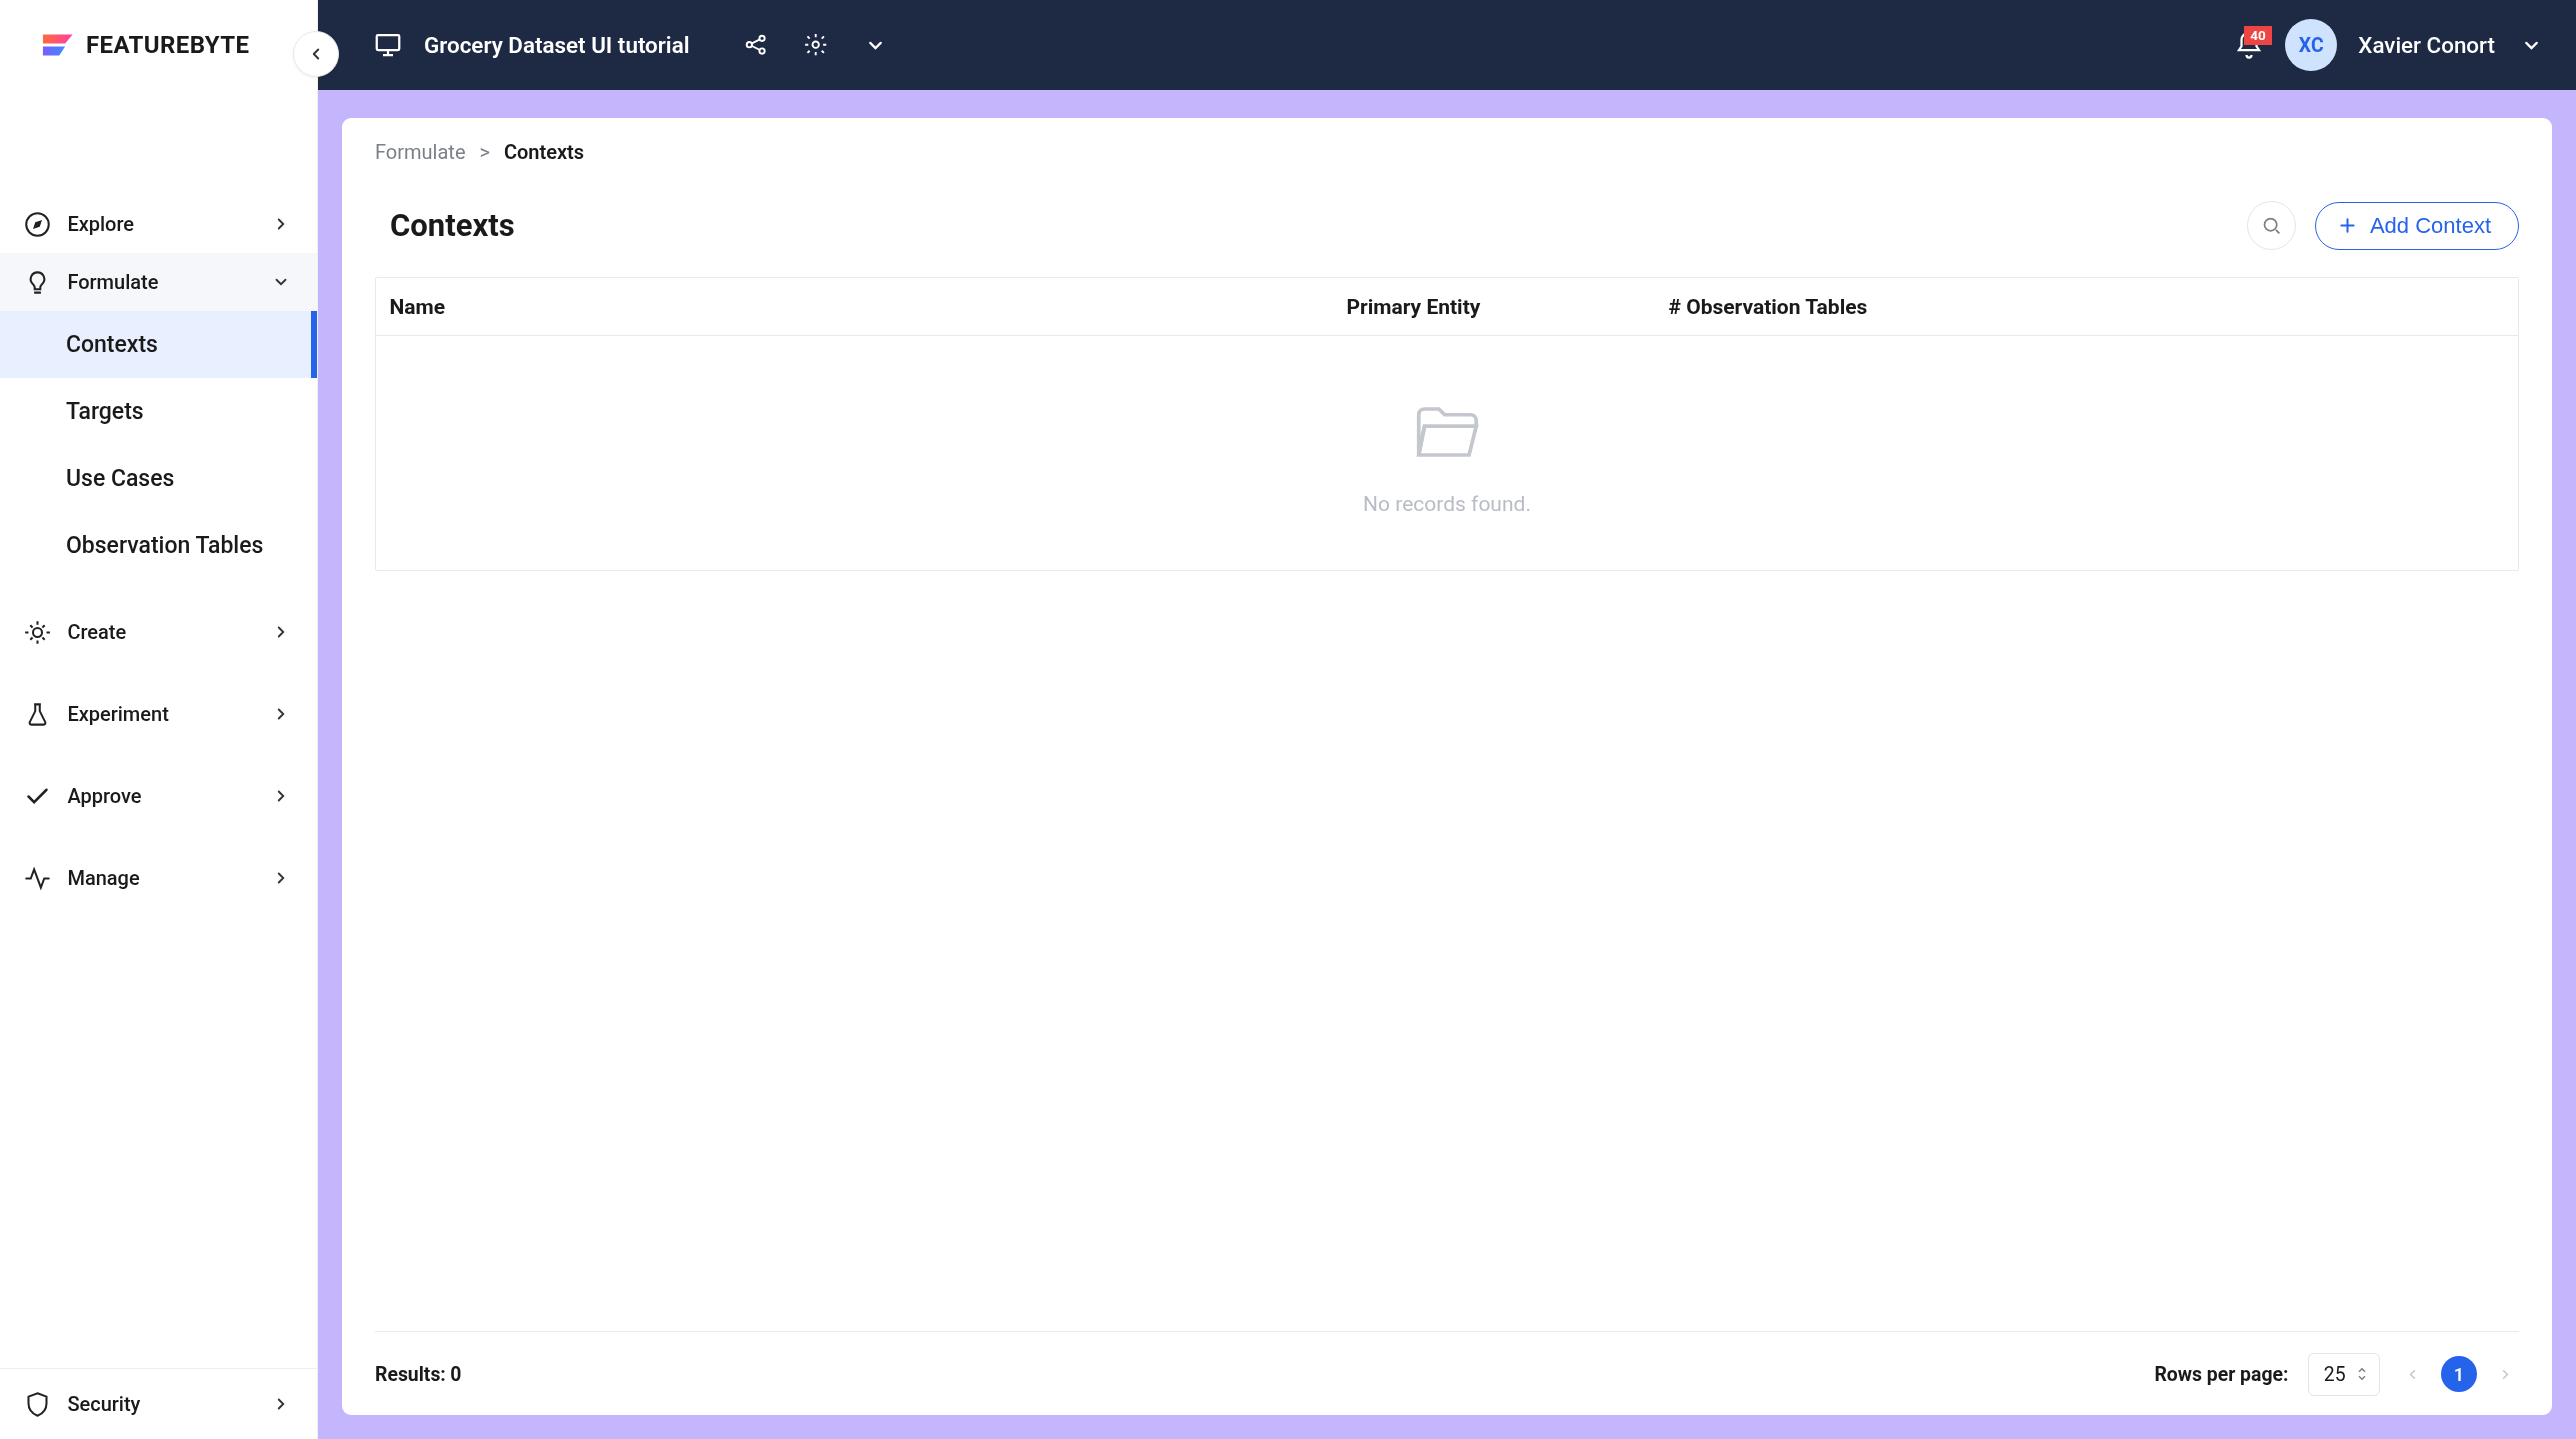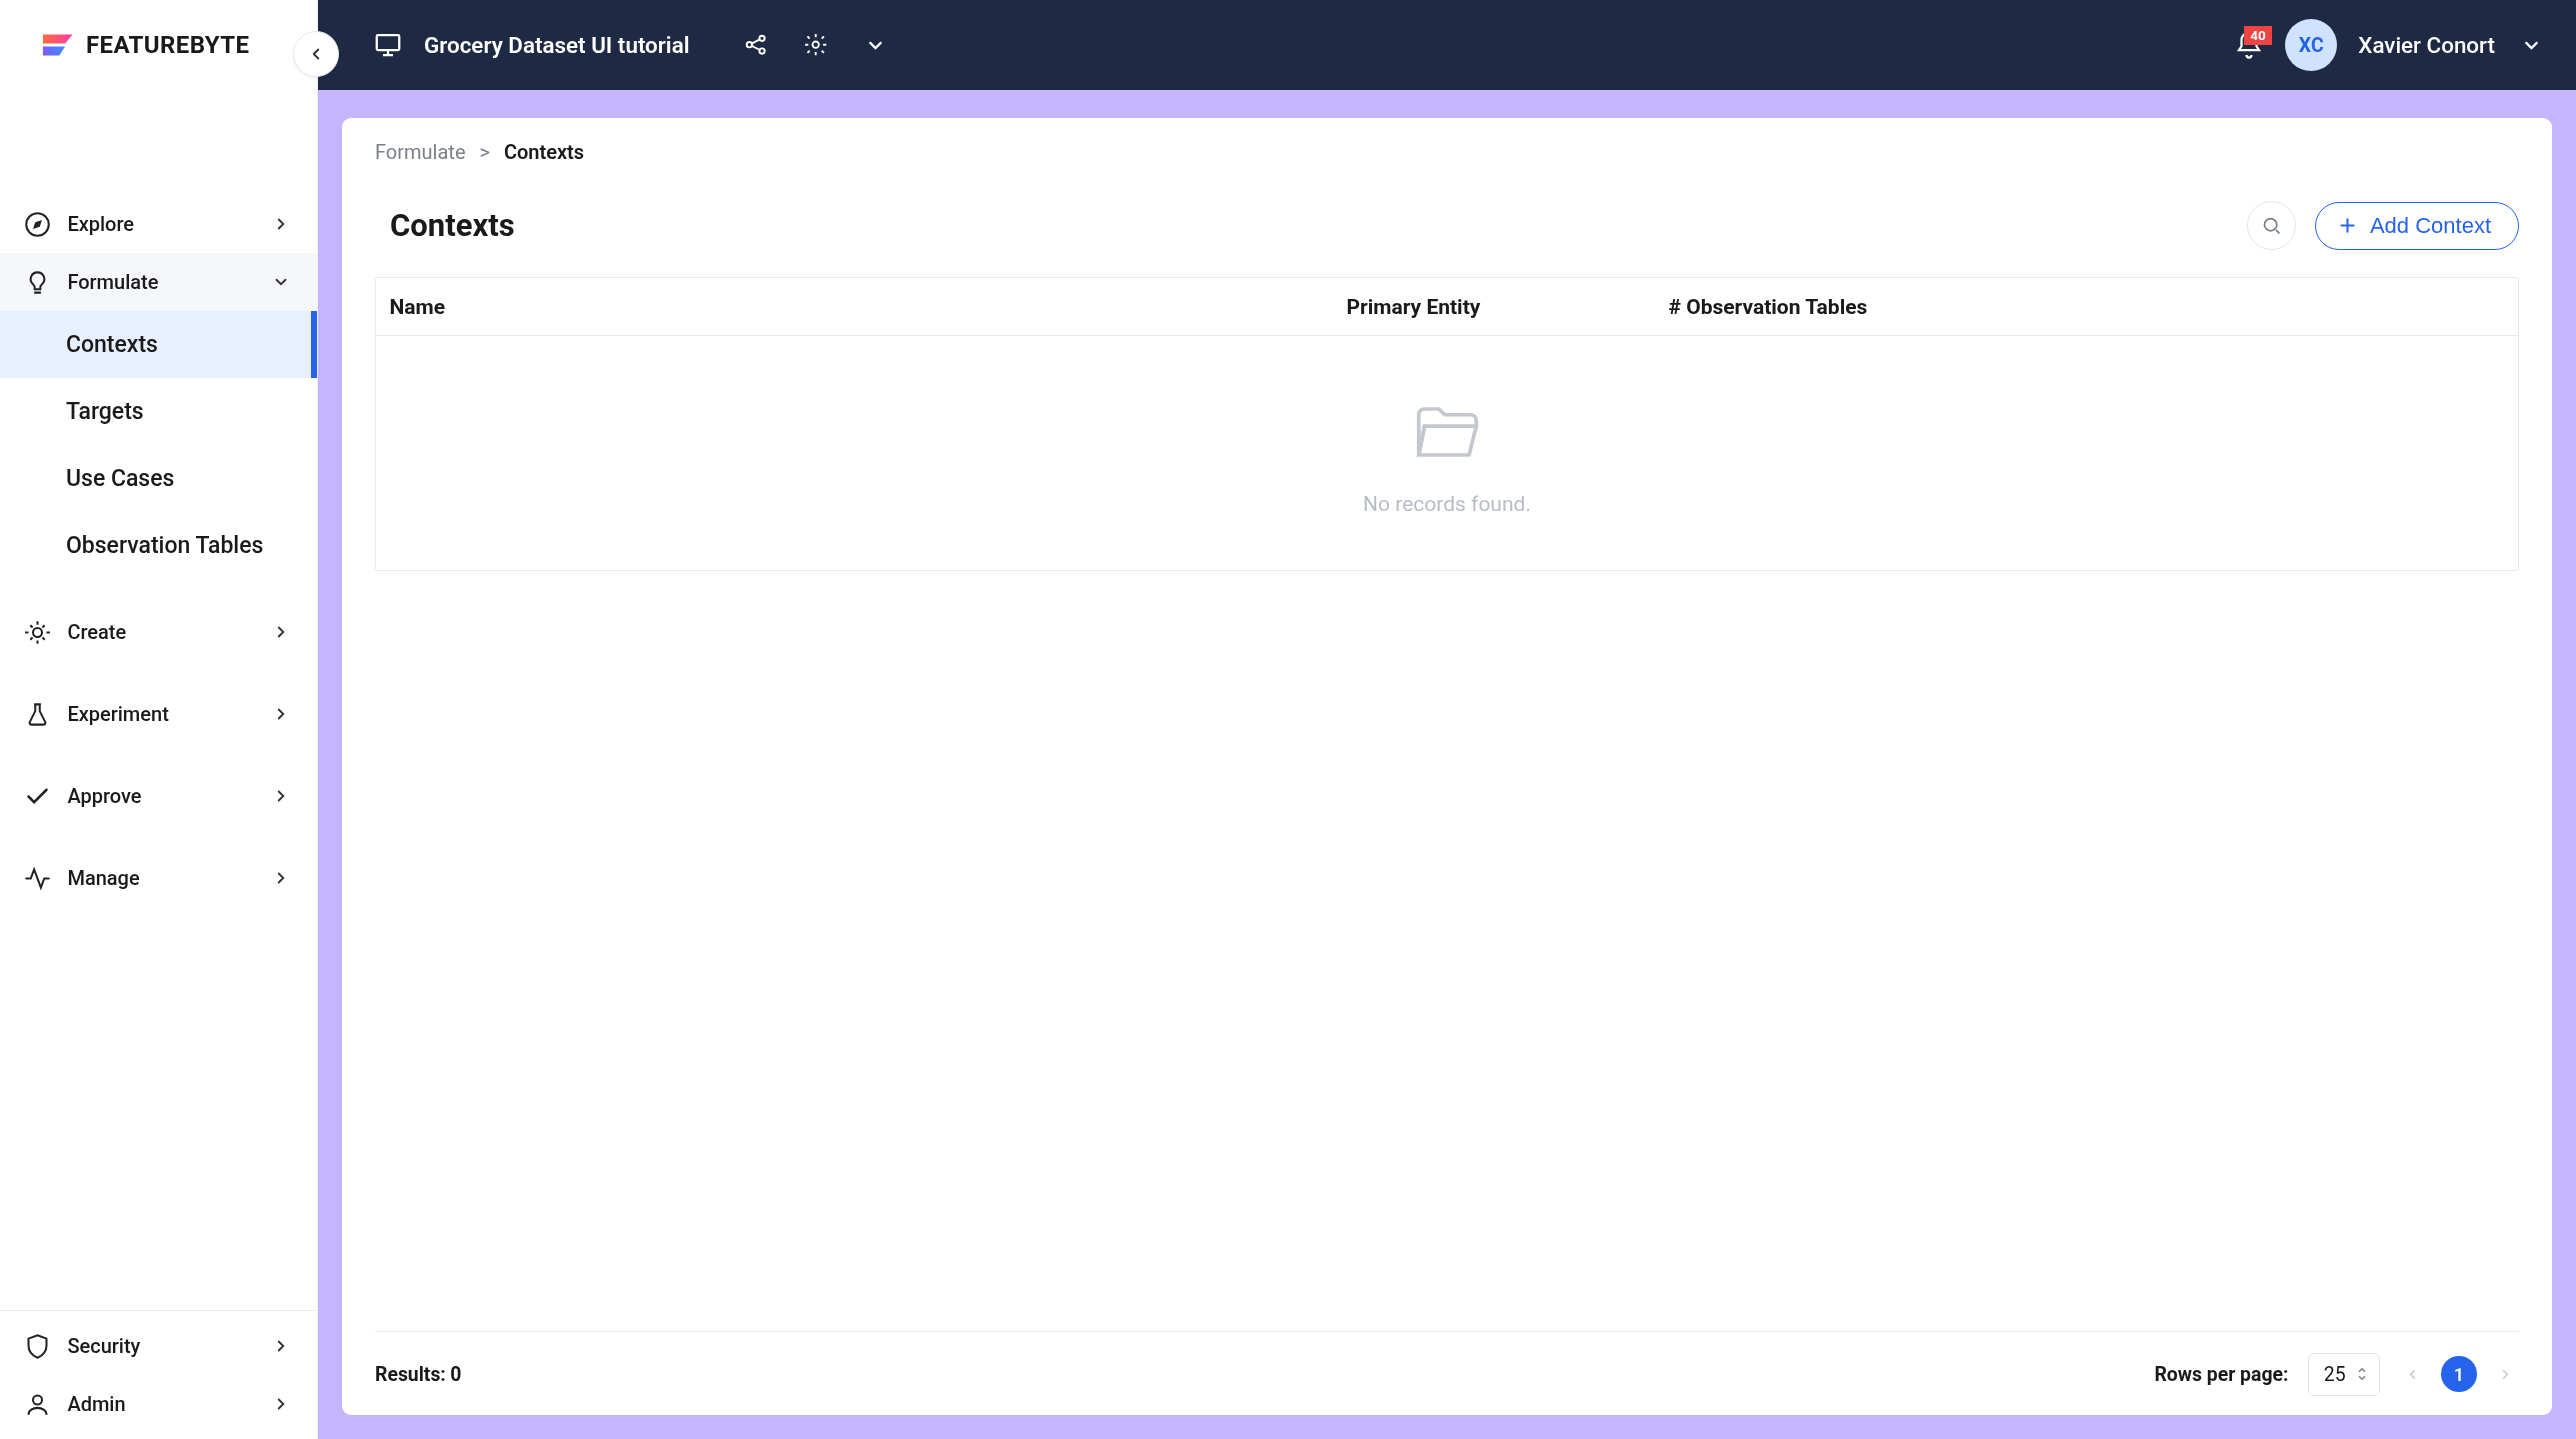--- a/index.html
+++ b/index.html
@@ -198,32 +198,20 @@
         <span class="nav-icon">
           <svg width="27" height="27" viewBox="0 0 24 24" fill="none" stroke="#222" stroke-width="1.8">
               <path d="M12 2l8 3v6c0 5-3.5 9-8 11-4.5-2-8-6-8-11V5l8-3z"></path>
             </svg>
         </span>
         <span class="nav-label">Security</span>
         <svg class="nav-chevron" viewBox="0 0 24 24" fill="none" stroke="#333" stroke-width="2.5" stroke-linecap="round">
             <polyline points="9 18 15 12 9 6"></polyline>
           </svg>
       </div>
-      <div class="nav-item">
-        <span class="nav-icon">
-          <svg width="27" height="27" viewBox="0 0 24 24" fill="none" stroke="#222" stroke-width="1.8">
-              <circle cx="12" cy="8" r="4"></circle>
-              <path d="M4 21c0-4 4-6 8-6s8 2 8 6"></path>
-            </svg>
-        </span>
-        <span class="nav-label">Admin</span>
-        <svg class="nav-chevron" viewBox="0 0 24 24" fill="none" stroke="#333" stroke-width="2.5" stroke-linecap="round">
-            <polyline points="9 18 15 12 9 6"></polyline>
-          </svg>
-      </div>
     </div>
   </aside>
 
   <div class="main">
     <header class="header">
       <div class="header-left">
         <span class="header-icon-btn">
           <svg width="30" height="30" viewBox="0 0 24 24" fill="none" stroke="#fff" stroke-width="1.8">
               <rect x="3" y="4" width="18" height="12" rx="1"></rect>
               <path d="M8 20h8M12 16v4"></path>

